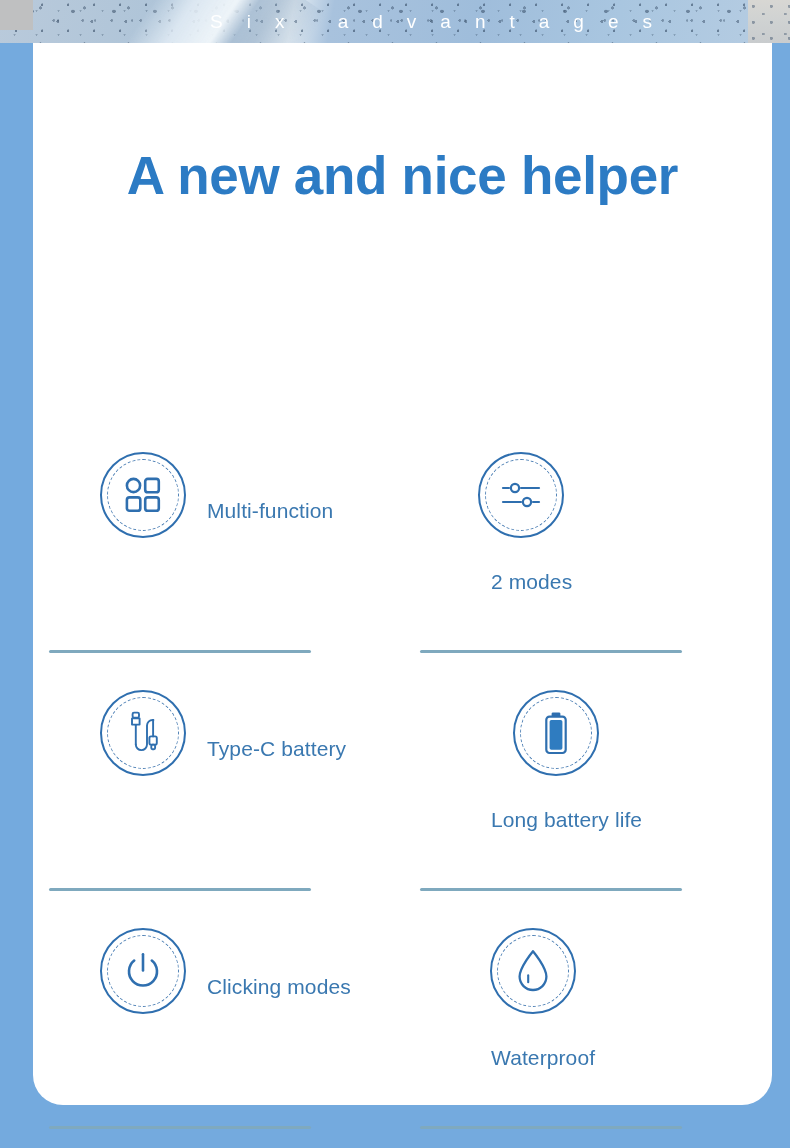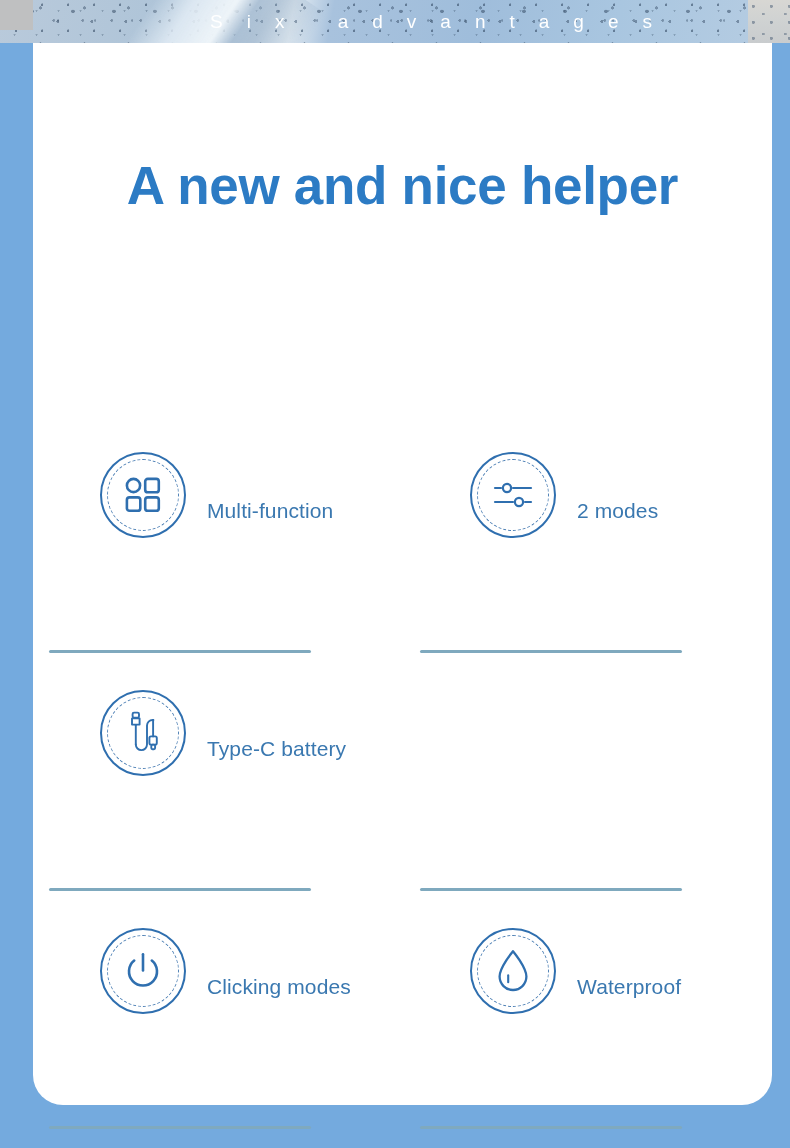--- a/index.html
+++ b/index.html
@@ -116,21 +116,21 @@
     left: 0;
     top: 100px;
     width: 739px;
     text-align: center;
     color: #2C7BC4;
     font-size: 53px;
     font-weight: bold;
     line-height: 65px;
     letter-spacing: -.3px;
   }
-  .headline-line { display: block; margin-top: 10px; }
+  .headline-line { display: block; }
 
   
   .features {
     position: absolute;
     left: 0;
     top: 400px;
     width: 739px;
   }
   .feature-row {
     display: flex;
@@ -141,21 +141,21 @@
     width: 369px;
     display: flex;
     align-items: flex-start;
   }
   .feature-inner {
     display: flex;
     align-items: center;
     padding-left: 67px;
     padding-top: 9px;
   }
-  .feature-cell.right .feature-inner { padding-left: 68px; }
+  .feature-cell.right .feature-inner { padding-left: 68px; flex-direction: column; }
 
   .icon-ring {
     position: relative;
     width: 86px;
     height: 86px;
     min-width: 86px;
     border: 2px solid #2F6FAF;
     border-radius: 50%;
     box-sizing: border-box;
   }
@@ -273,20 +273,32 @@
                   <rect x="28.3" y="34.6" width="3.8" height="4.6" rx="1.2" fill="none" stroke="#2F6FAF" stroke-width="1.9"></rect>
                 </svg>
               </div>
             </div>
             <div class="feature-label">Type-C battery</div>
           </div>
           <div class="divider"></div>
         </div>
 
         <div class="feature-cell right">
+          <div class="feature-inner">
+            <div class="icon-ring">
+              <div class="icon-glyph">
+                <svg width="34" height="46" viewBox="0 0 34 46">
+                  <rect x="12.6" y="2.4" width="8.8" height="4.2" rx="1.4" fill="#2F6FAF"></rect>
+                  <rect x="7.3" y="6.6" width="19.4" height="36.4" rx="3.2" fill="none" stroke="#2F6FAF" stroke-width="2.2"></rect>
+                  <rect x="10.6" y="9.9" width="12.8" height="29.8" rx="1.8" fill="#2F7CC0"></rect>
+                </svg>
+              </div>
+            </div>
+            <div class="feature-label">Long battery life</div>
+          </div>
           <div class="divider"></div>
         </div>
 
       </div>
 
       <div class="feature-row">
 
         <div class="feature-cell">
           <div class="feature-inner">
             <div class="icon-ring">

